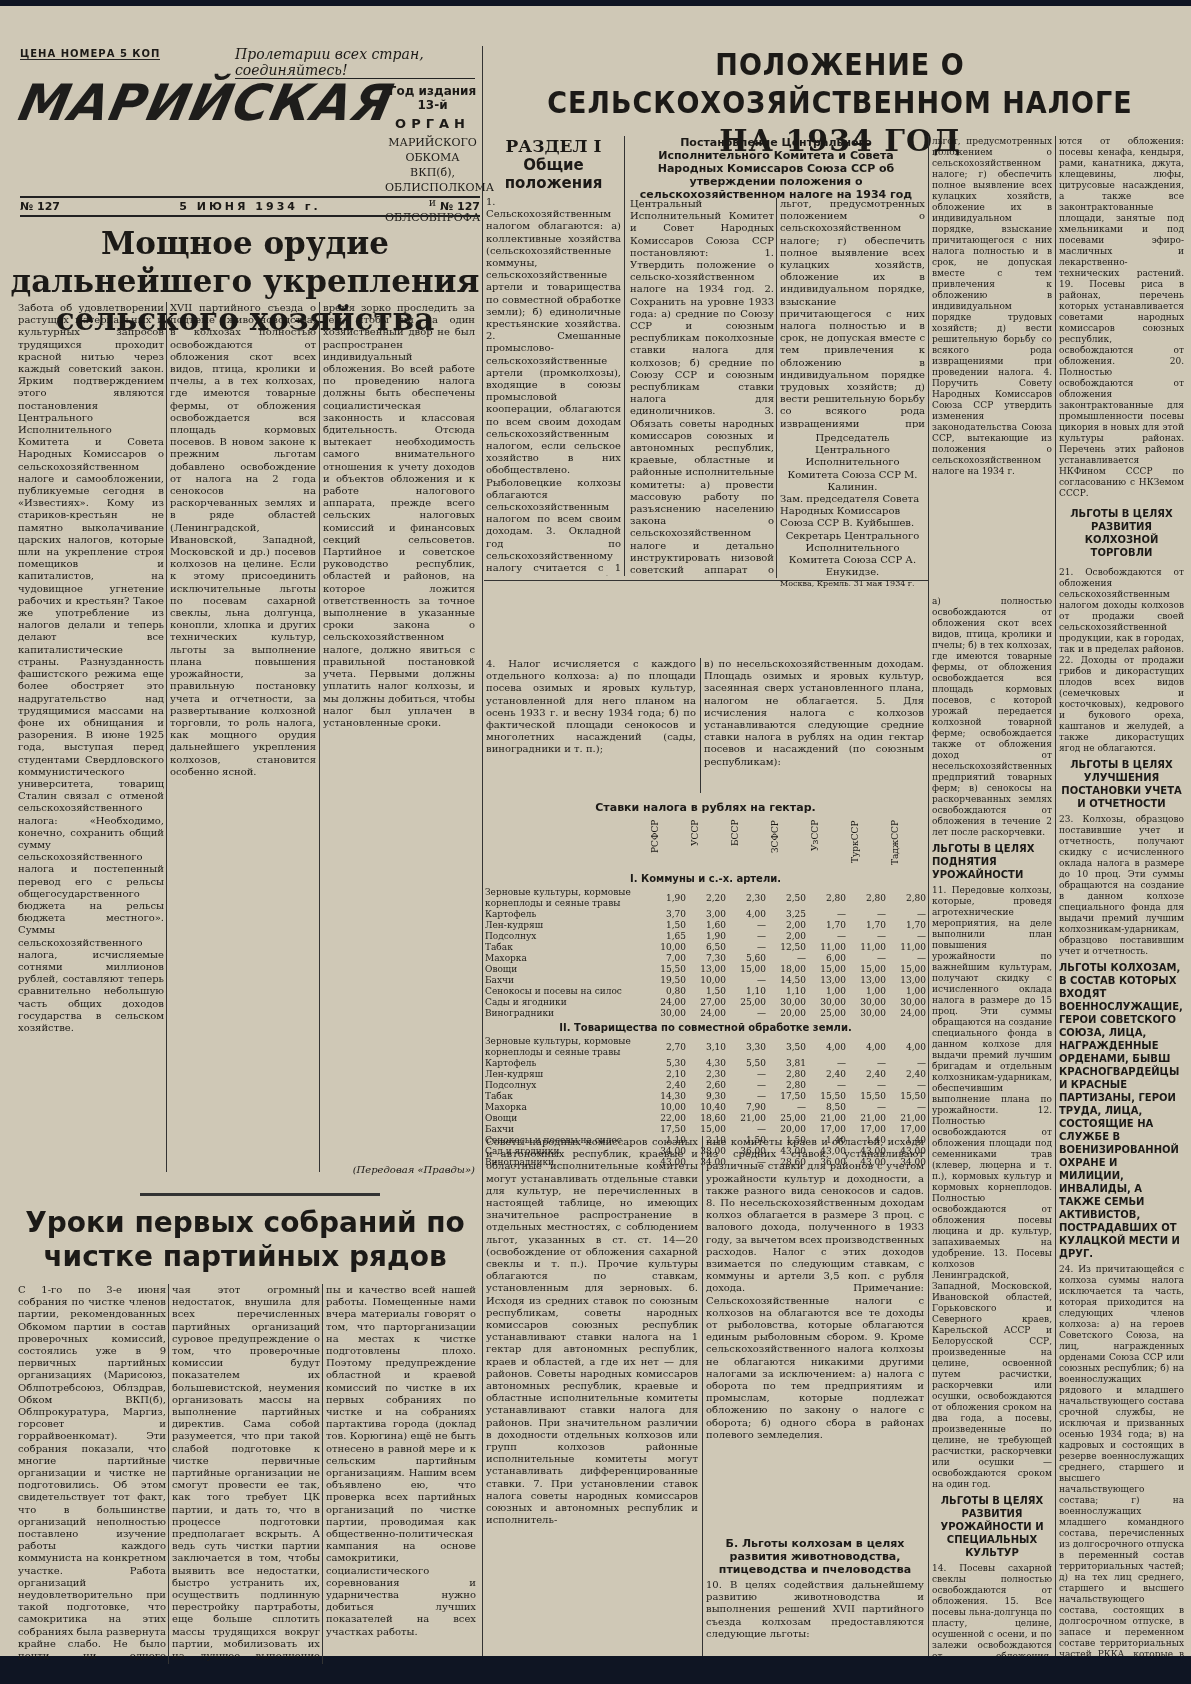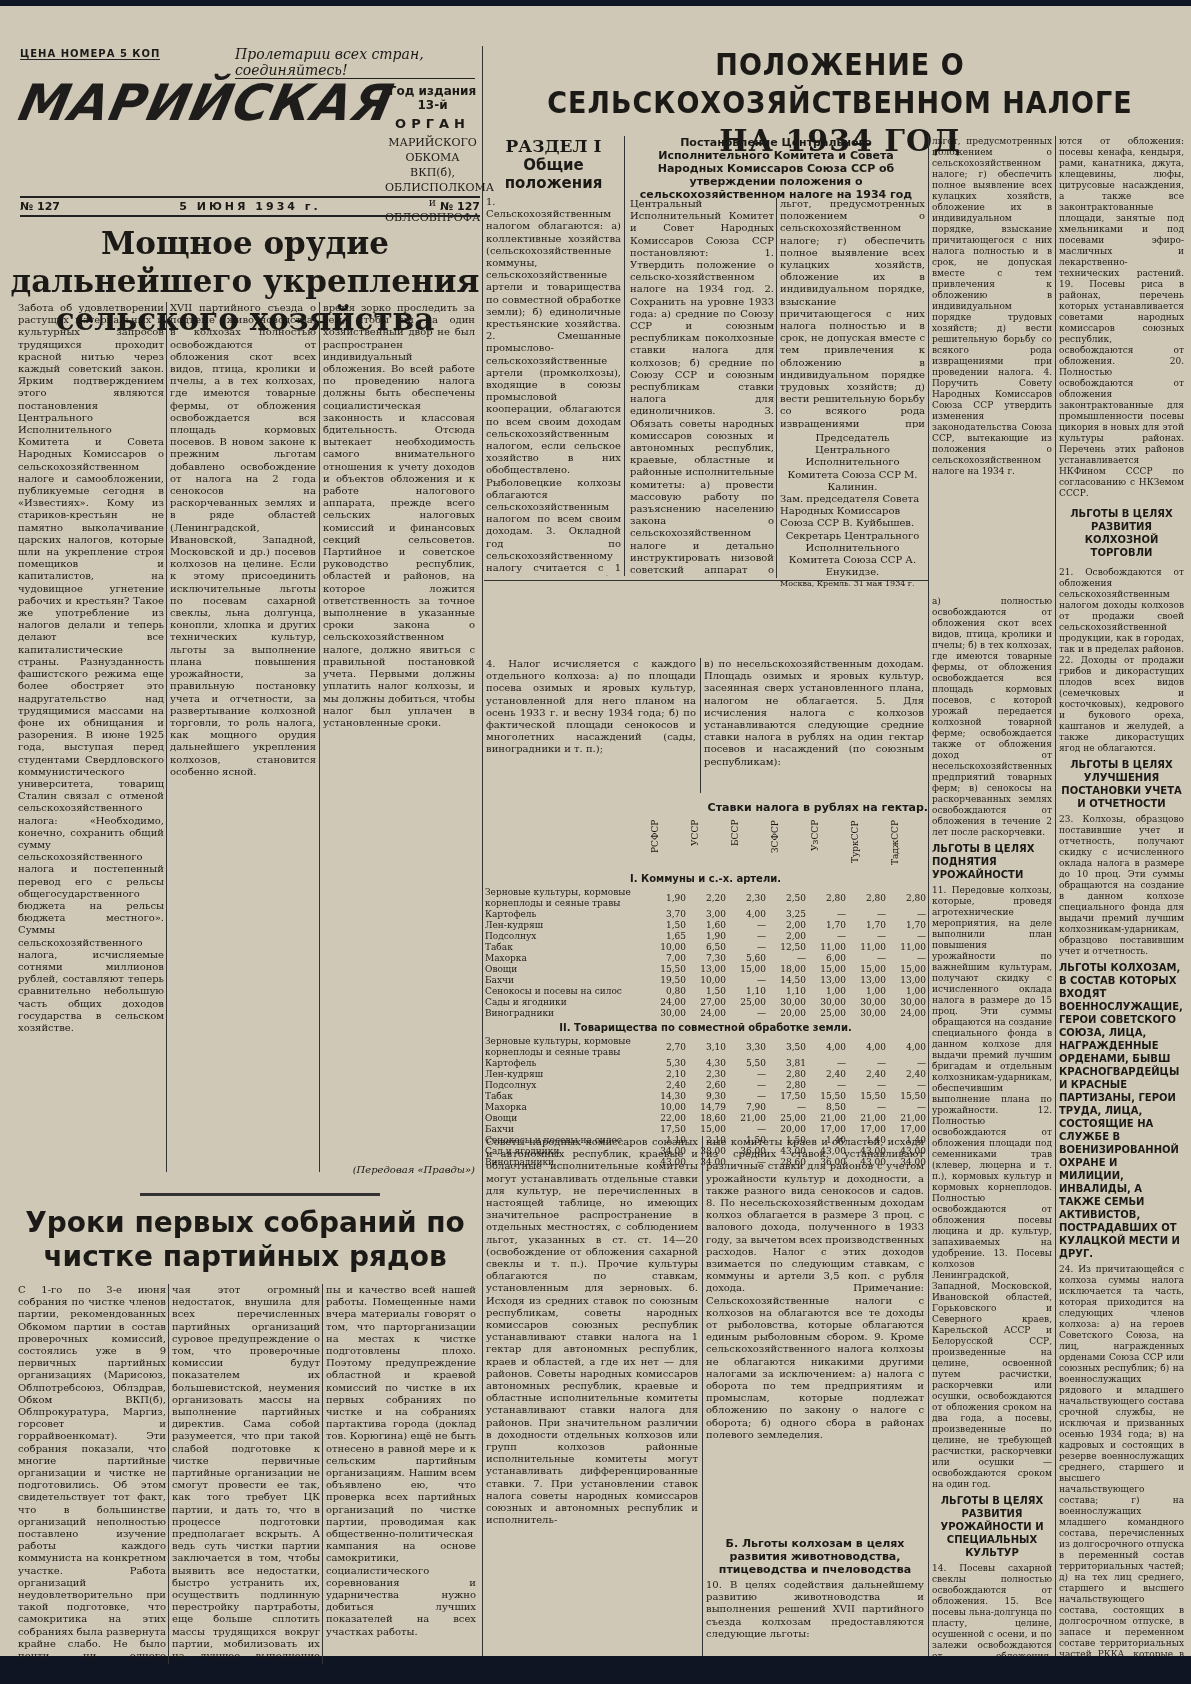--- a/index.html
+++ b/index.html
@@ -93,21 +93,21 @@
     <div class="col" style="font-size:8px;">Москва, Кремль. 31 мая 1934 г.</div>
   </div>
   <div class="abs vline" style="left:928px;top:130px;height:1520px;"></div>
 
   <div class="abs hline" style="left:484px;top:574px;width:444px;"></div>
   <div class="abs col" style="left:486px;top:652px;width:210px;height:130px;">4. Налог исчисляется с каждого отдельного колхоза: а) по площади посева озимых и яровых культур, установленной для него планом на осень 1933 г. и весну 1934 года; б) по фактической площади сенокосов и многолетних насаждений (сады, виноградники и т. п.);</div>
   <div class="abs vline" style="left:700px;top:652px;height:135px;"></div>
   <div class="abs col" style="left:704px;top:652px;width:220px;height:135px;">в) по несельскохозяйственным доходам. Площадь озимых и яровых культур, засеянная сверх установленного плана, налогом не облагается. 5. Для исчисления налога с колхозов устанавливаются следующие средние ставки налога в рублях на один гектар посевов и насаждений (по союзным республикам):</div>
 
   <div class="abs table-wrap">
-    <div style="text-align:right;font:bold 11px 'DejaVu Sans',sans-serif;margin-bottom:6px;">Ставки налога в рублях на гектар.</div>
+    <div style="text-align:center;font:bold 11px 'DejaVu Sans',sans-serif;margin-bottom:6px;">Ставки налога в рублях на гектар.</div>
     <table>
       <tbody>
           <tr>
         <td></td>
         <td class="n">
               <div class="vert">РСФСР</div>
             </td>
         <td class="n">
               <div class="vert">УССР</div>
             </td>
@@ -291,21 +291,21 @@
             <td class="n">9,30</td>
             <td class="n">—</td>
             <td class="n">17,50</td>
             <td class="n">15,50</td>
             <td class="n">15,50</td>
             <td class="n">15,50</td>
           </tr>
           <tr>
             <td style="white-space: normal; max-width: 150px;">Махорка</td>
             <td class="n">10,00</td>
-            <td class="n">14,79</td>
+            <td class="n">10,40</td>
             <td class="n">7,90</td>
             <td class="n">—</td>
             <td class="n">8,50</td>
             <td class="n">—</td>
             <td class="n">—</td>
           </tr>
           <tr>
             <td style="white-space: normal; max-width: 150px;">Овощи</td>
             <td class="n">22,00</td>
             <td class="n">18,60</td>

